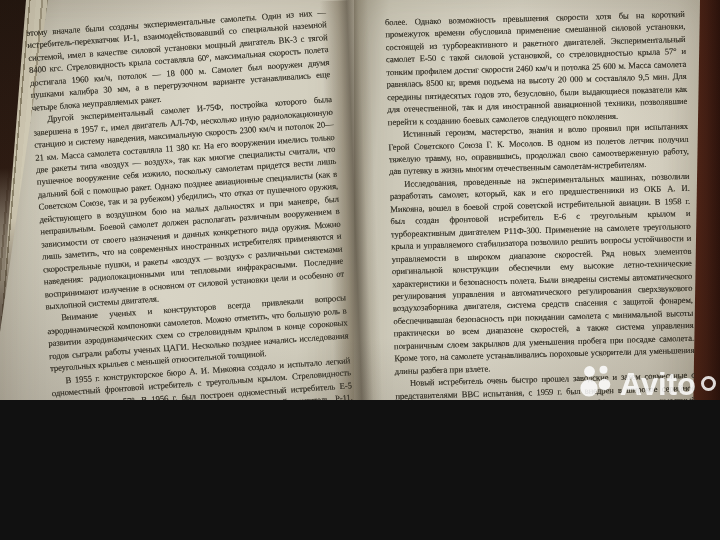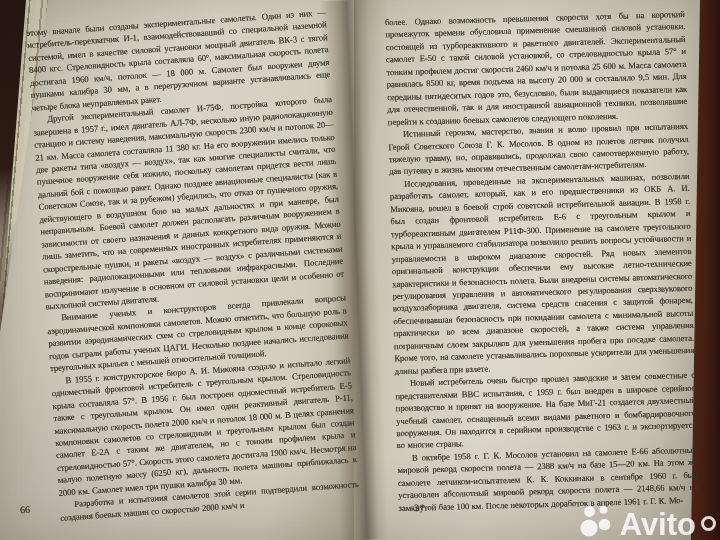--- a/index.html
+++ b/index.html
@@ -1,17 +1,17 @@
 <!DOCTYPE html>
 <html lang="ru"><head>
 <meta charset="utf-8">
 <style>
   html,body{margin:0;padding:0;background:#111;}
   .photo{
-    position:relative;width:720px;height:540px;overflow:hidden;
+    position:relative;width:720px;height:400px;overflow:hidden;
     background:#2c1c14;
     font-family:"Liberation Serif", serif;
   }
   
   .cover-right{
     position:absolute;right:0;top:0;width:30px;height:540px;z-index:1;
     background:linear-gradient(90deg,#5a2a1a 0%,#47201500 0%,#552718 10%,#451f14 55%,#2e130c 100%);
   }
   
   .page-stack{

